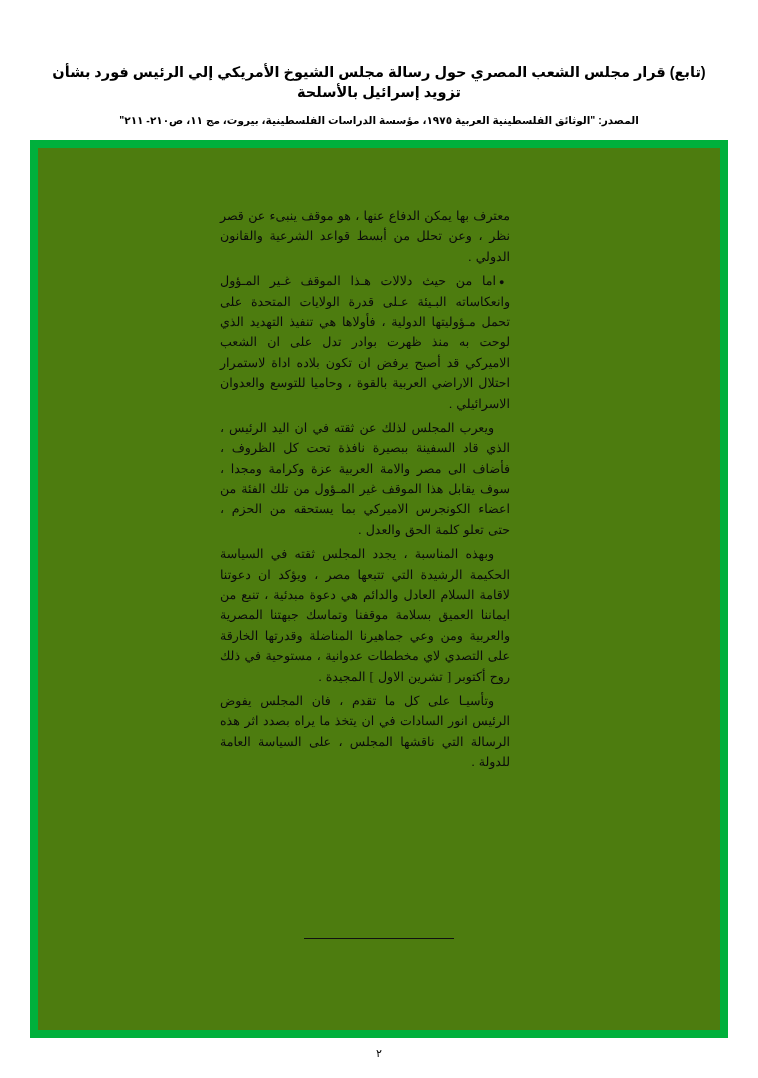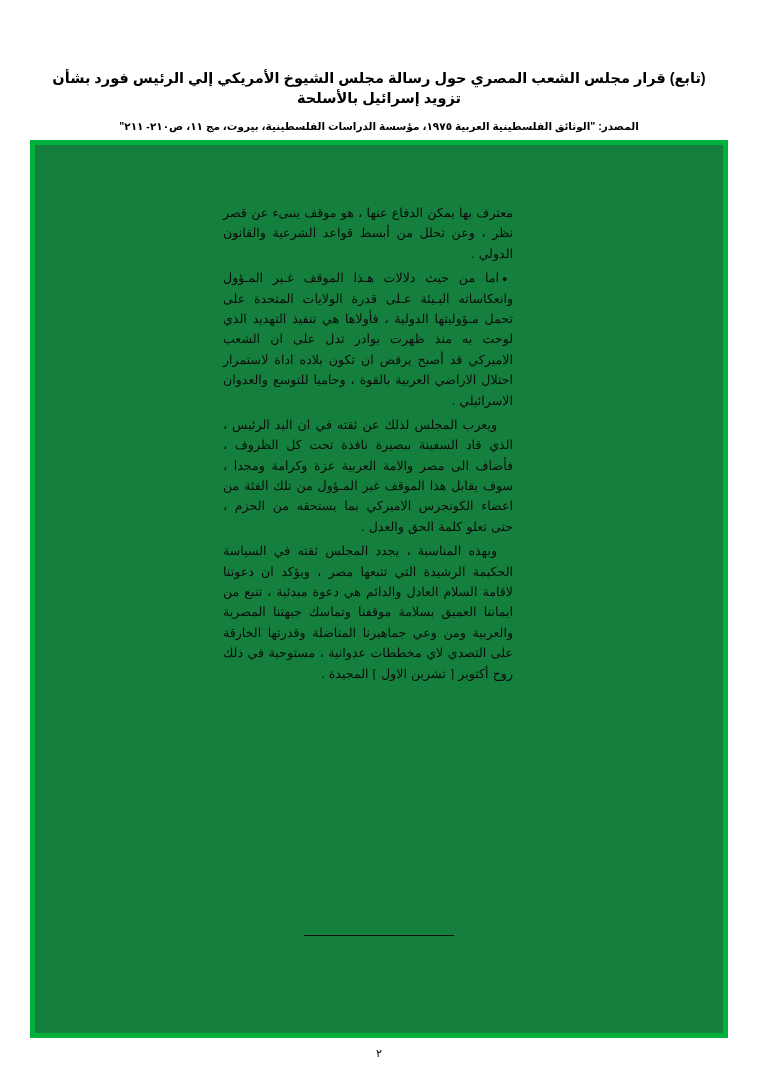--- a/index.html
+++ b/index.html
@@ -25,40 +25,40 @@
     padding: 62px 44px 0 44px;
     text-align: center;
   }
   .doc-title {
     font-family: "Liberation Sans", "DejaVu Sans", sans-serif;
     font-weight: bold;
     font-size: 14.5px;
     line-height: 1.4;
     color: #000;
     direction: rtl;
-    margin: 6px;
+    margin: 0;
   }
   .doc-source {
     font-family: "Liberation Sans", "DejaVu Sans", sans-serif;
     font-weight: bold;
     font-size: 10.5px;
     line-height: 1.5;
     color: #000;
     direction: rtl;
     margin: 10px 0 0 0;
   }
   .frame {
     position: absolute;
     top: 140px;
     right: 30px;
     left: 30px;
     height: 898px;
-    border: 5px solid #0c4a6e;
+    border: 8px solid #0c4a6e;
     box-sizing: border-box;
-    background: #15803d;
+    background: #4d7c0f;
   }
   .body-col {
     position: absolute;
     top: 58px;
     right: 210px;
     width: 290px;
     direction: rtl;
     text-align: justify;
     text-align-last: right;
   }
@@ -109,19 +109,20 @@
     <p class="doc-source">المصدر: "الوثائق الفلسطينية العربية ١٩٧٥، مؤسسة الدراسات الفلسطينية، بيروت، مج ١١، ص٢١٠- ٢١١"</p>
   </div>
 
   <div class="frame" style="border-color: rgb(0, 176, 60);">
 
     <div class="body-col">
       <p class="para">معترف بها يمكن الدفاع عنها ، هو موقف ينبىء عن قصر نظر ، وعن تحلل من أبسط قواعد الشرعية والقانون الدولي .</p>
       <p class="para bullet">اما من حيث دلالات هـذا الموقف غـير المـؤول وانعكاساته البـيئة عـلى قدرة الولايات المتحدة على تحمل مـؤوليتها الدولية ، فأولاها هي تنفيذ التهديد الذي لوحت به منذ ظهرت بوادر تدل على ان الشعب الاميركي قد أصبح يرفض ان تكون بلاده اداة لاستمرار احتلال الاراضي العربية بالقوة ، وحاميا للتوسع والعدوان الاسرائيلي .</p>
       <p class="para indent">ويعرب المجلس لذلك عن ثقته في ان اليد الرئيس ، الذي قاد السفينة ببصيرة نافذة تحت كل الظروف ، فأضاف الى مصر والامة العربية عزة وكرامة ومجدا ، سوف يقابل هذا الموقف غير المـؤول من تلك الفئة من اعضاء الكونجرس الاميركي بما يستحقه من الحزم ، حتى تعلو كلمة الحق والعدل .</p>
       <p class="para indent">وبهذه المناسبة ، يجدد المجلس ثقته في السياسة الحكيمة الرشيدة التي تتبعها مصر ، ويؤكد ان دعوتنا لاقامة السلام العادل والدائم هي دعوة مبدئية ، تنبع من ايماننا العميق بسلامة موقفنا وتماسك جبهتنا المصرية والعربية ومن وعي جماهيرنا المناضلة وقدرتها الخارقة على التصدي لاي مخططات عدوانية ، مستوحية في ذلك روح أكتوبر [ تشرين الاول ] المجيدة .</p>
+      <p class="para indent">وتأسيـا على كل ما تقدم ، فان المجلس يفوض الرئيس انور السادات في ان يتخذ ما يراه بصدد اثر هذه الرسالة التي ناقشها المجلس ، على السياسة العامة للدولة .</p>
     </div>
 
     <div class="rule"></div>
   </div>
 
   <div class="page-number">٢</div>
 </div>
 
 </body></html>

